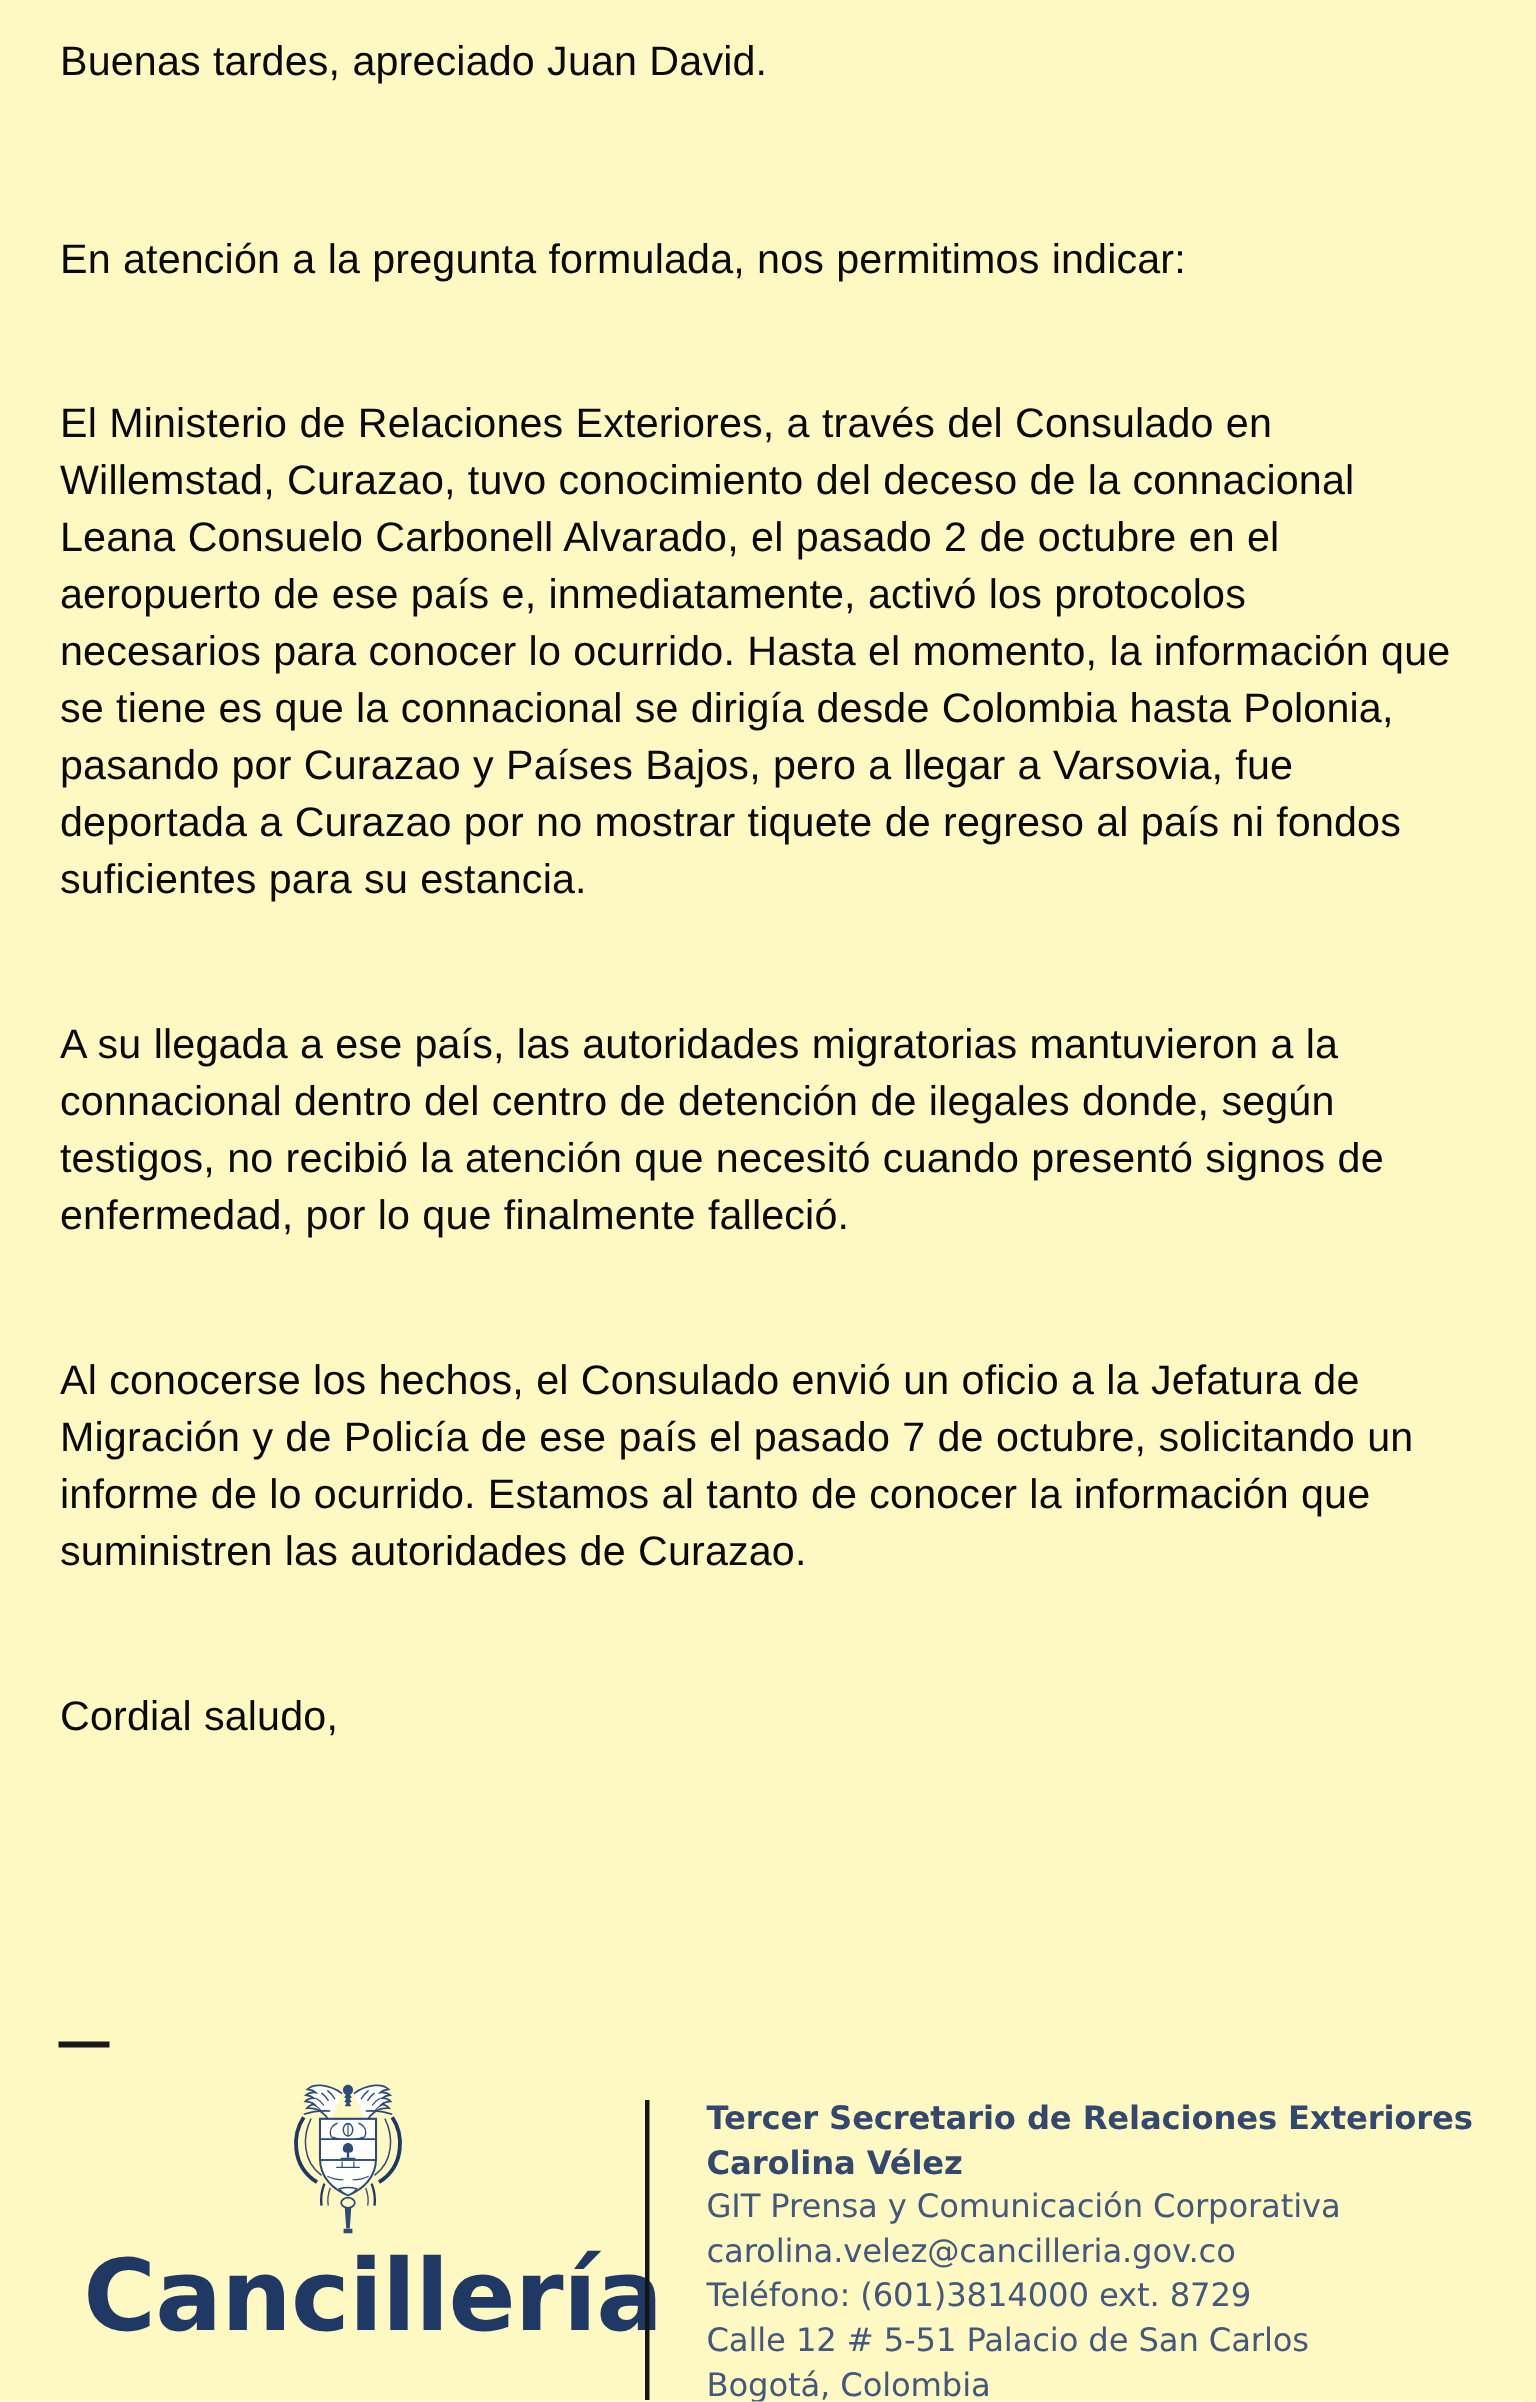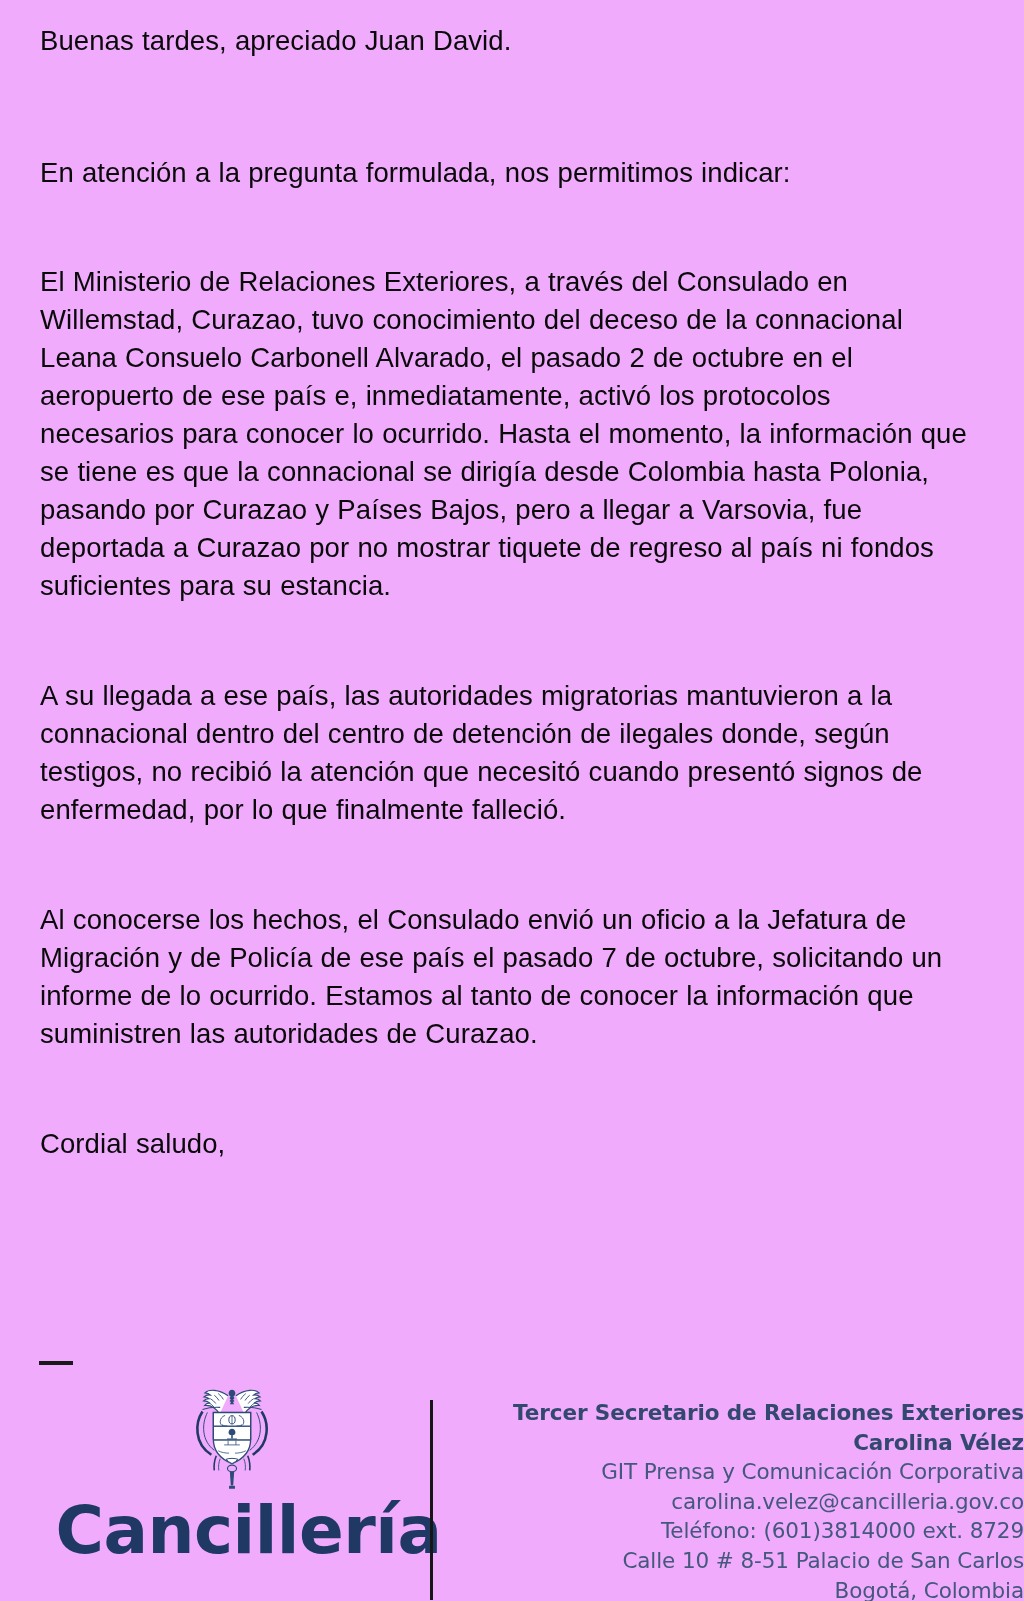--- a/index.html
+++ b/index.html
@@ -14,21 +14,21 @@
     position: relative;
     overflow: hidden;
     font-family: "Liberation Sans", "DejaVu Sans", sans-serif;
     color: #000000;
     -webkit-font-smoothing: antialiased;
   }
 
   .page {
     position: absolute;
     inset: 0;
-    background: #f0abfc;
+    background: #fef9c3;
   }
 
   
   .letter-body {
     position: absolute;
     left: 40px;
     top: 22px;
     width: 930px;
   }
 
@@ -109,21 +109,20 @@
     flex: 1 1 auto;
   }
 
   .contact-line {
     font-family: "DejaVu Sans", "Liberation Sans", sans-serif;
     font-size: 21.5px;
     line-height: 29.6px;
     color: #43587c;
     letter-spacing: -0.1px;
     white-space: nowrap;
-    text-align: right;
   }
   .contact-line.bold {
     font-weight: 700;
     color: #33486e;
   }
 </style>
 </head>
 <body>
 
 <div class="page">
@@ -197,18 +196,18 @@
     </div>
 
     <div class="divider"></div>
 
     <div class="contact-block">
       <div class="contact-line bold">Tercer Secretario de Relaciones Exteriores</div>
       <div class="contact-line bold">Carolina Vélez</div>
       <div class="contact-line">GIT Prensa y Comunicación Corporativa</div>
       <div class="contact-line">carolina.velez@cancilleria.gov.co</div>
       <div class="contact-line">Teléfono: (601)3814000 ext. 8729</div>
-      <div class="contact-line">Calle 10 # 8-51 Palacio de San Carlos</div>
+      <div class="contact-line">Calle 12 # 5-51 Palacio de San Carlos</div>
       <div class="contact-line">Bogotá, Colombia</div>
     </div>
 
   </div>
 </div>
 
 </body></html>

